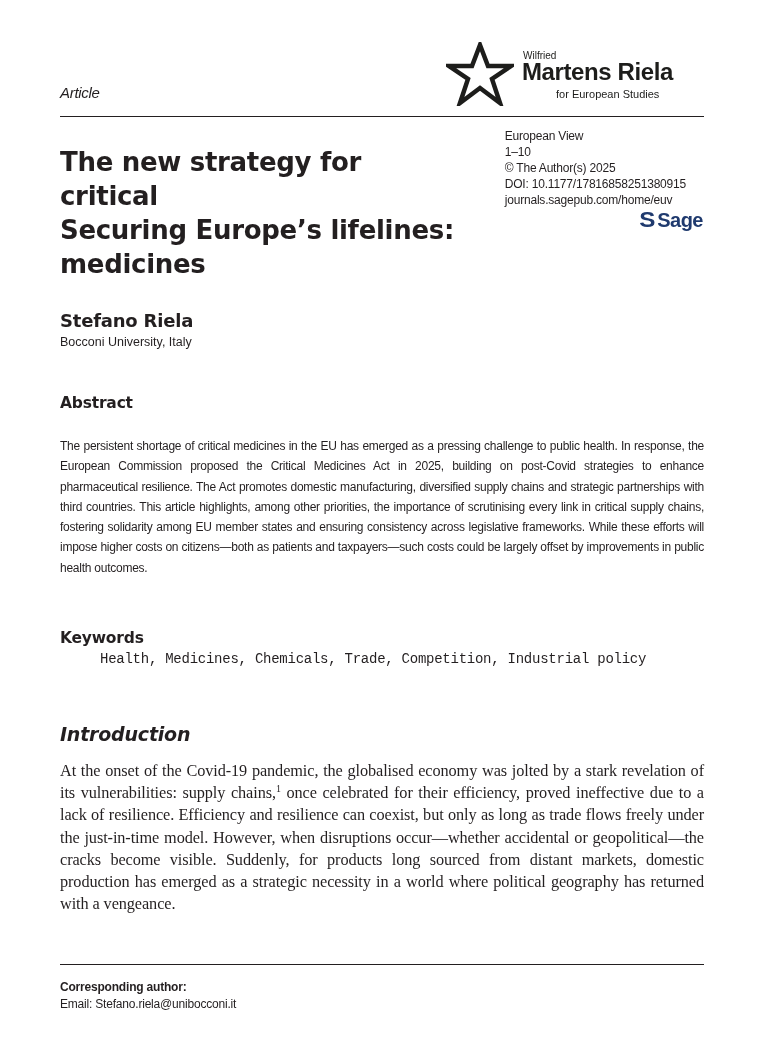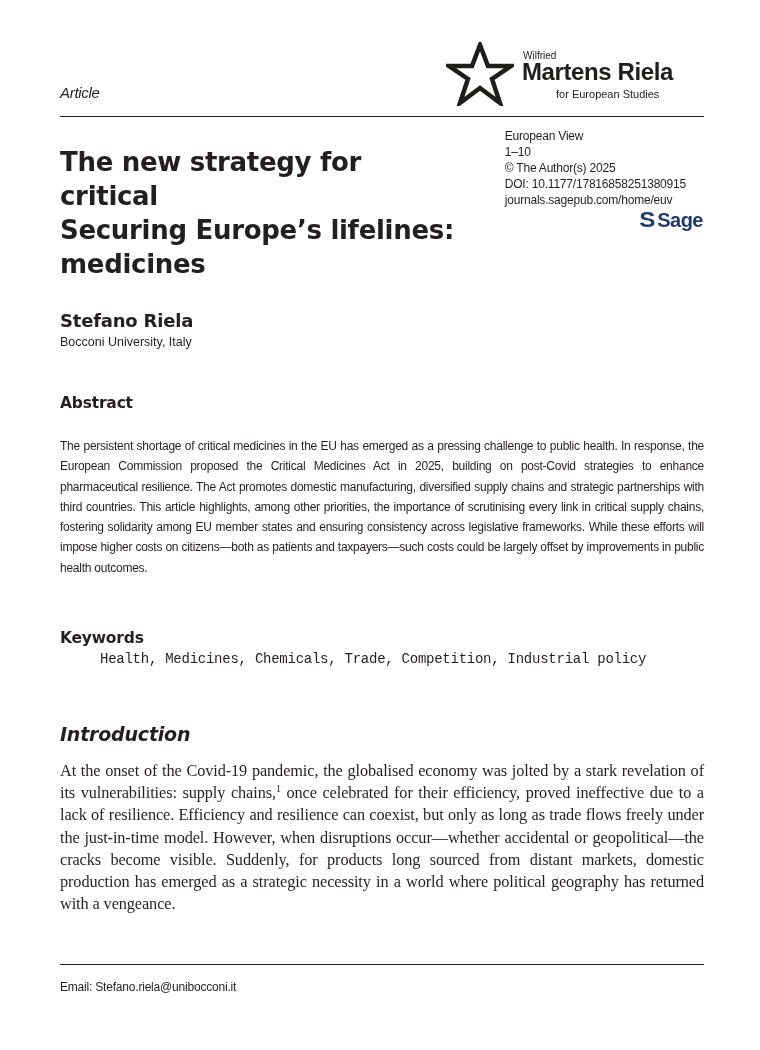--- a/index.html
+++ b/index.html
@@ -78,14 +78,15 @@
 <div class="abstract-text">The persistent shortage of critical medicines in the EU has emerged as a pressing challenge to public health. In response, the European Commission proposed the Critical Medicines Act in 2025, building on post-Covid strategies to enhance pharmaceutical resilience. The Act promotes domestic manufacturing, diversified supply chains and strategic partnerships with third countries. This article highlights, among other priorities, the importance of scrutinising every link in critical supply chains, fostering solidarity among EU member states and ensuring consistency across legislative frameworks. While these efforts will impose higher costs on citizens—both as patients and taxpayers—such costs could be largely offset by improvements in public health outcomes.</div>
 
 <div class="sec-head" style="top:629px;">Keywords</div>
 <div class="keywords-text">Health, Medicines, Chemicals, Trade, Competition, Industrial policy</div>
 
 <div class="intro-head">Introduction</div>
 <div class="intro-text"><span>At the onset of the Covid-19 pandemic, the globalised economy was jolted by a stark revelation of its vulnerabilities: supply chains,</span><sup>1</sup><span> once celebrated for their efficiency, proved ineffective due to a lack of resilience. Efficiency and resilience can coexist, but only as long as trade flows freely under the just-in-time model. However, when disruptions occur—whether accidental or geopolitical—the cracks become visible. Suddenly, for products long sourced from distant markets, domestic production has emerged as a strategic necessity in a world where political geography has returned with a vengeance.</span></div>
 
 <div class="foot-rule"></div>
 <div class="foot">
+  <div class="fh">Corresponding author:</div>
   <div>Email: Stefano.riela@unibocconi.it</div>
 </div>
 
 </body></html>

